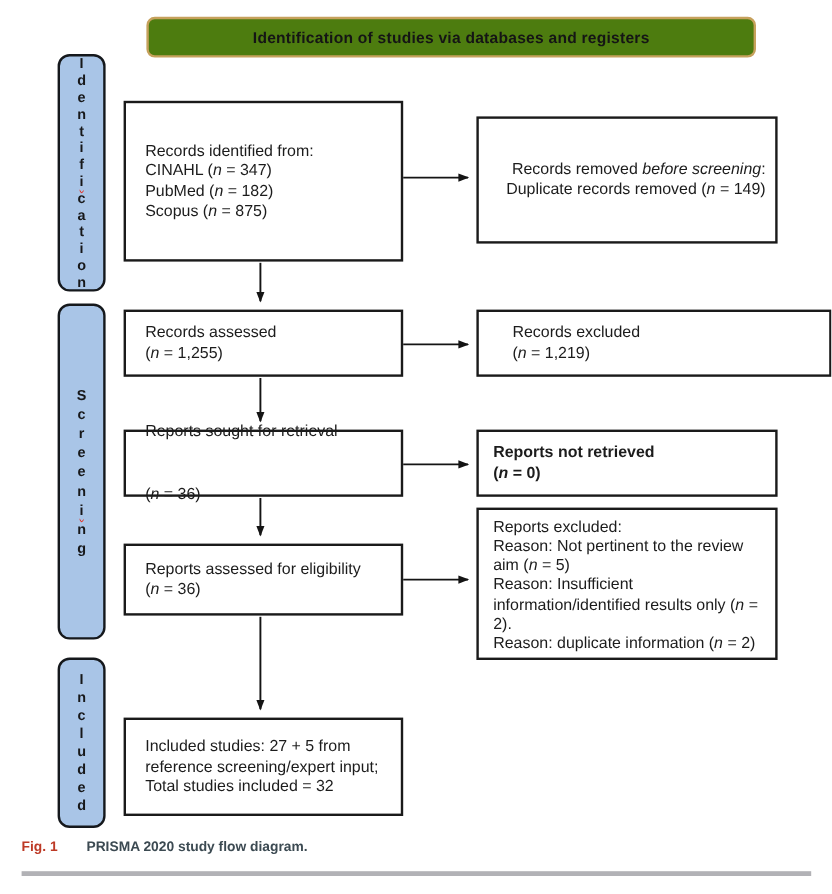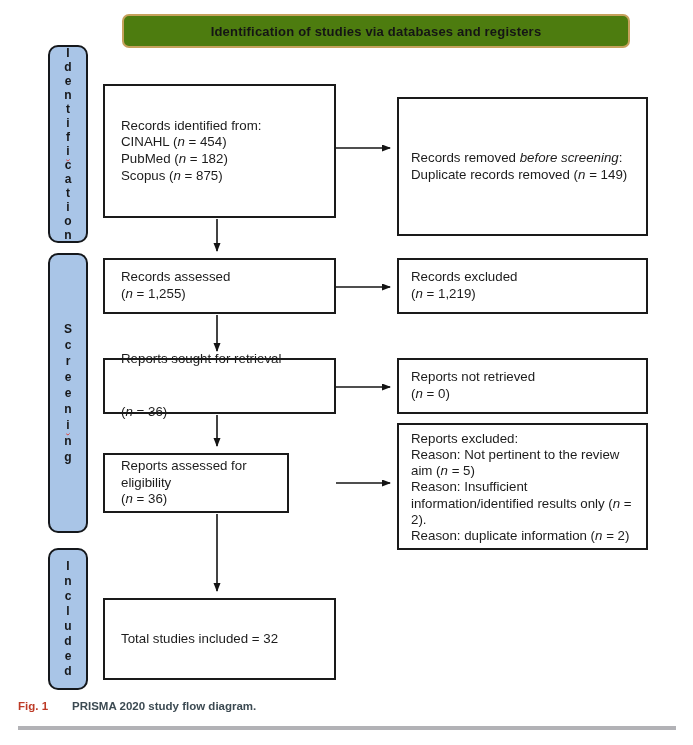--- a/index.html
+++ b/index.html
@@ -25,26 +25,26 @@
   .stage-2{top:548px;height:142px;line-height:15px;}
   .stage .sq{text-decoration:underline wavy #e0392f;text-decoration-thickness:1px;text-underline-offset:2px;}
   
   .fbox{
     position:absolute;background:#fff;border:2px solid #1a1a1a;box-sizing:border-box;
     display:flex;flex-direction:column;justify-content:center;
     font-size:13.3px;line-height:1.25;color:#1c1c1c;
   }
   .fbox .it,.fbox i{font-style:italic;}
   #b1{left:103px;top:84px;width:233px;height:134px;padding:4px 8px 4px 16px;}
-  #r1{left:397px;top:97px;width:251px;height:139px;padding:4px 8px 4px 12px;}
+  #r1{left:397px;top:97px;width:251px;height:106px;padding:4px 8px 4px 12px;text-align:right;}
   #b2{left:103px;top:258px;width:233px;height:56px;padding:2px 8px 2px 16px;}
-  #r2{left:397px;top:258px;width:251px;height:56px;padding:2px 8px 2px 12px;justify-content:center;}
+  #r2{left:397px;top:258px;width:296px;height:56px;padding:2px 8px 2px 28px;justify-content:center;}
   #b3{left:103px;top:358px;width:233px;height:56px;padding:2px 8px 2px 16px;gap:36px;}
-  #r3{left:397px;top:358px;width:251px;height:56px;padding:2px 8px 2px 12px;}
-  #b4{left:103px;top:453px;width:186px;height:60px;padding:2px 8px 2px 16px;}
+  #r3{left:397px;top:358px;width:251px;height:56px;padding:2px 8px 2px 12px;font-weight:bold;}
+  #b4{left:103px;top:453px;width:233px;height:60px;padding:2px 8px 2px 16px;}
   #r4{left:397px;top:423px;width:251px;height:127px;padding:6px 6px 4px 12px;justify-content:center;line-height:1.22;}
   #b5{left:103px;top:598px;width:233px;height:82px;padding:4px 10px 4px 16px;}
   
   .arrows{position:absolute;left:0;top:0;width:693px;height:745px;pointer-events:none;}
   .arrows line{stroke:#141414;stroke-width:1.6;}
   
   .caption{position:absolute;left:18px;top:700px;font-size:11.5px;font-weight:bold;}
   .caption .fig{color:#bd3a26;margin-right:24px;}
   .caption .cap{color:#3c4a52;}
   .rule{position:absolute;left:18px;top:726px;width:658px;height:4px;background:#b2b2b6;}
@@ -91,21 +91,21 @@
       <div>c</div>
       <div>l</div>
       <div>u</div>
       <div>d</div>
       <div>e</div>
       <div>d</div>
     </div>
 
   <div class="fbox" id="b1">
       <div><span>Records identified from:</span></div>
-      <div><span>CINAHL (</span><span class="it">n</span><span> = 454)</span></div>
+      <div><span>CINAHL (</span><span class="it">n</span><span> = 347)</span></div>
       <div><span>PubMed (</span><span class="it">n</span><span> = 182)</span></div>
       <div><span>Scopus (</span><span class="it">n</span><span> = 875)</span></div>
     </div>
   <div class="fbox" id="r1">
       <div><span>Records removed </span><span class="it">before screening</span><span>:</span></div>
       <div><span>Duplicate records removed (</span><span class="it">n</span><span> = 149)</span></div>
     </div>
   <div class="fbox" id="b2">
       <div><span>Records assessed</span></div>
       <div><span>(</span><span class="it">n</span><span> = 1,255)</span></div>
@@ -126,20 +126,21 @@
       <div><span>Reports assessed for eligibility</span></div>
       <div><span>(</span><span class="it">n</span><span> = 36)</span></div>
     </div>
   <div class="fbox" id="r4">
       <div><span>Reports excluded:</span></div>
       <div><span>Reason: Not pertinent to the review aim (</span><span class="it">n</span><span> = 5)</span></div>
       <div><span>Reason: Insufficient information/identified results only (</span><span class="it">n</span><span> = 2).</span></div>
       <div><span>Reason: duplicate information (</span><span class="it">n</span><span> = 2)</span></div>
     </div>
   <div class="fbox" id="b5">
+      <div><span>Included studies: 27 + 5 from reference screening/expert input;</span></div>
       <div><span>Total studies included = 32</span></div>
     </div>
 
   <svg class="arrows" viewBox="0 0 693 745" xmlns="http://www.w3.org/2000/svg">
     <defs>
       <marker id="ah" markerWidth="10" markerHeight="9" refX="8" refY="3.5" orient="auto" markerUnits="userSpaceOnUse">
         <path d="M0,0 L9,3.5 L0,7 z" fill="#141414"></path>
       </marker>
     </defs>
     <line x1="336" y1="148" x2="390" y2="148" marker-end="url(#ah)"></line>

